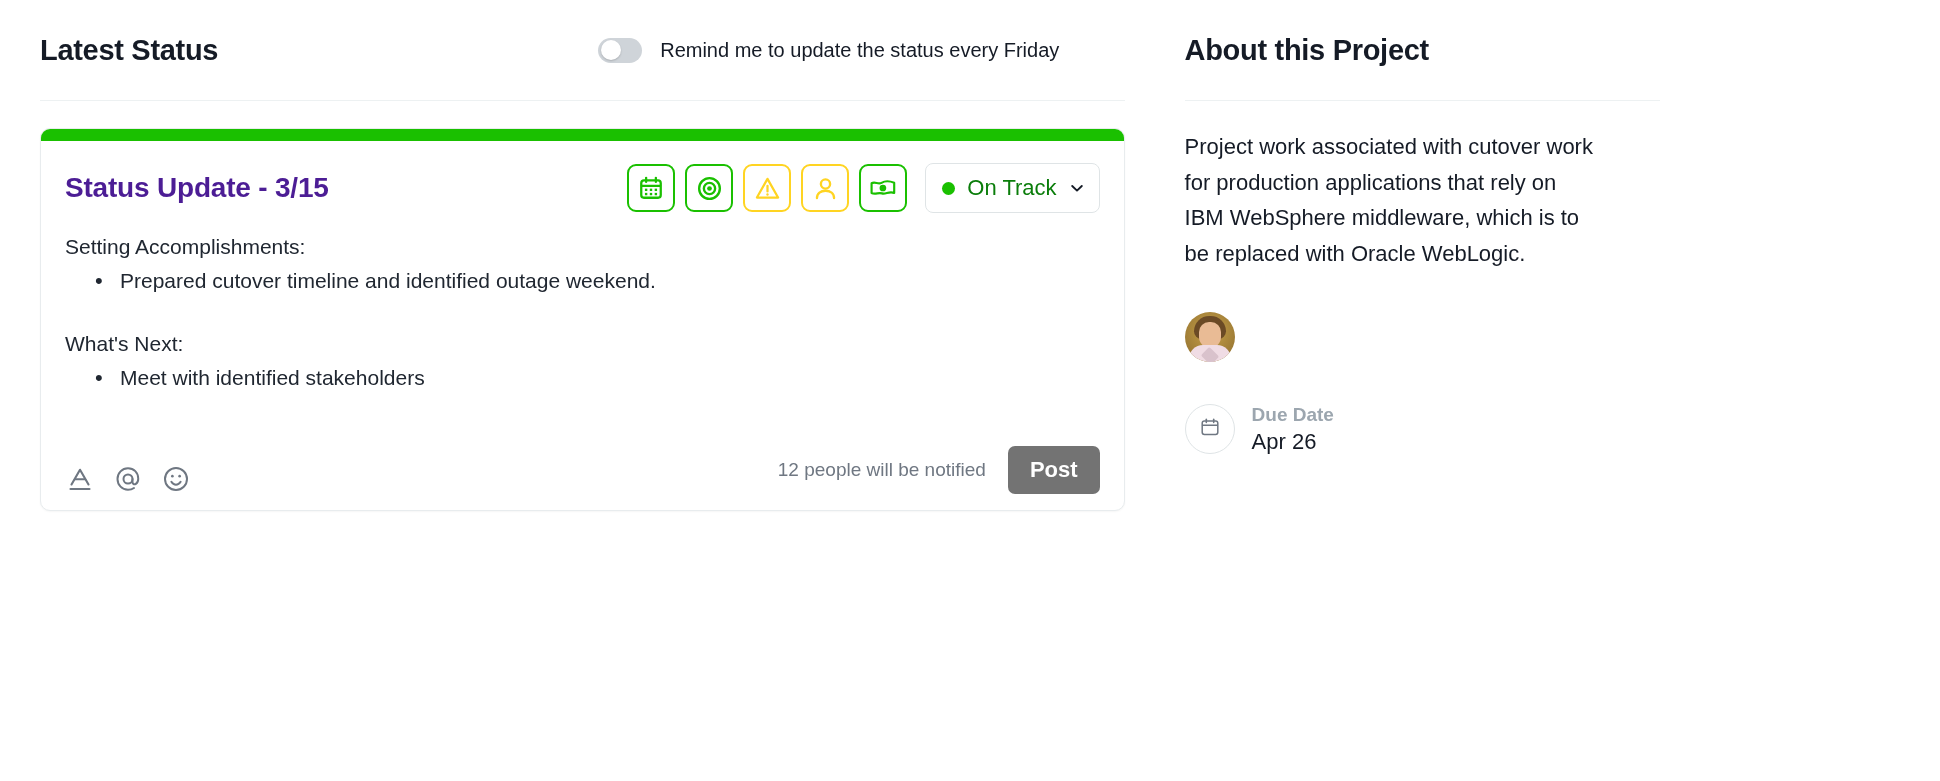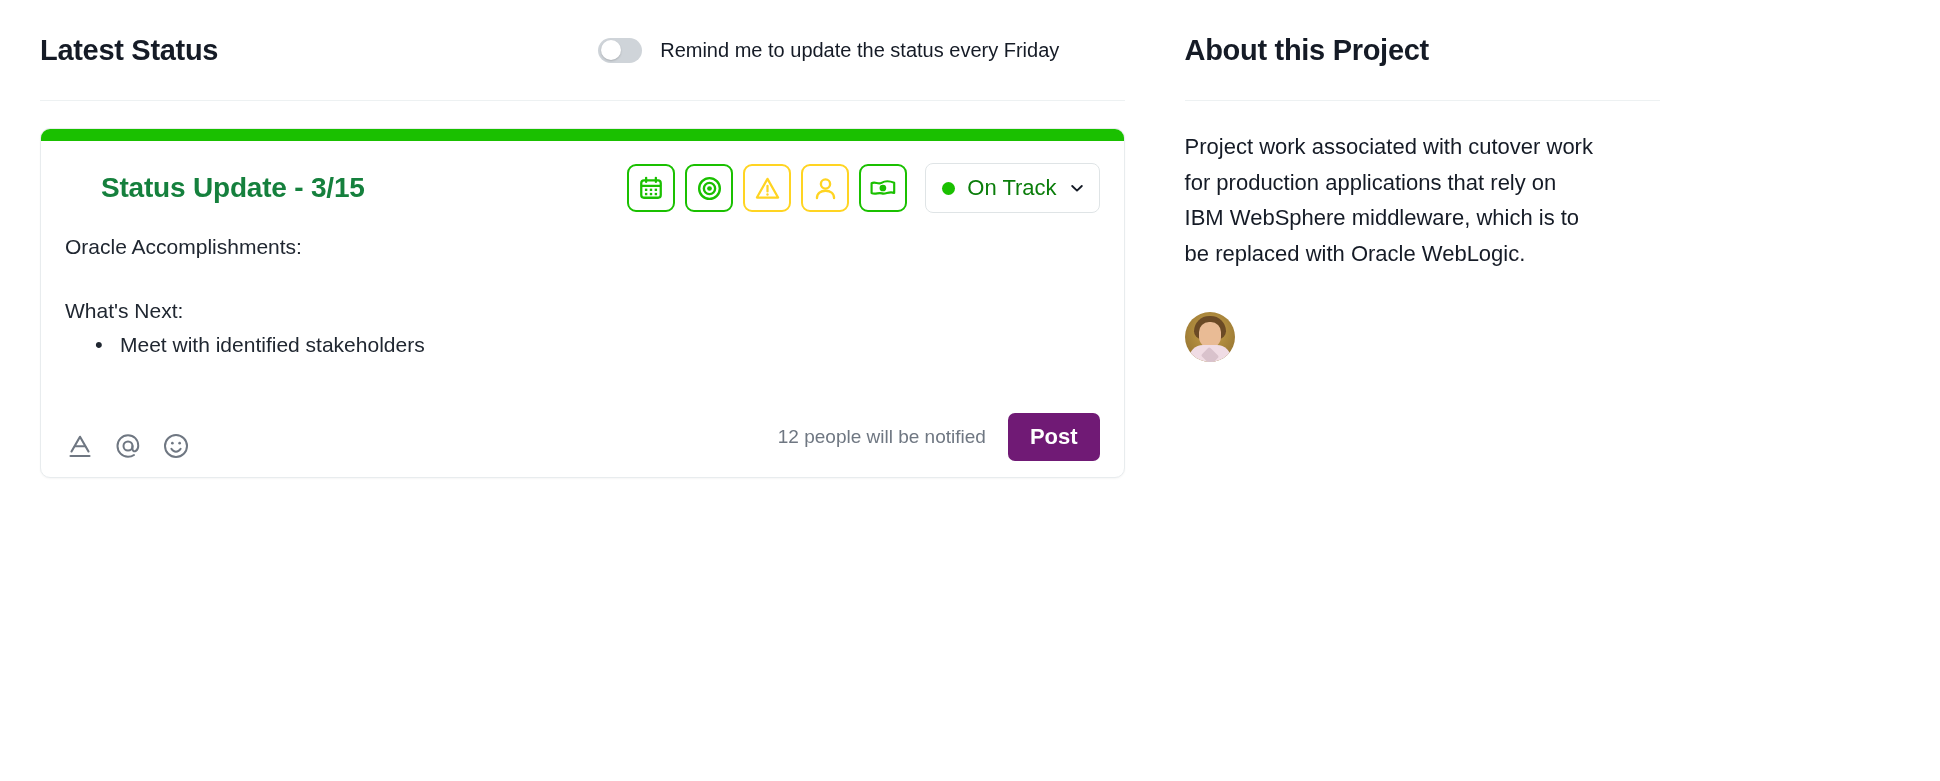--- a/index.html
+++ b/index.html
@@ -51,23 +51,22 @@
     overflow: hidden;
   }
   .card-accent { height: 12px; background: #1ac000; }
   .card-inner { padding: 22px 24px 16px 24px; }
 
   .card-top {
     display: flex; align-items: center; justify-content: space-between;
     gap: 16px;
   }
   .card-title {
-    font-size: 28px; font-weight: 700; letter-spacing: -0.2px; color: #15803d;
+    font-size: 28px; font-weight: 700; letter-spacing: -0.2px; color: #4c1d95;
     white-space: nowrap;
-    margin-left: 36px;
   }
   .chip-row { display: flex; align-items: center; gap: 10px; padding-left: 36px; }
   .chip {
     width: 48px; height: 48px; border-radius: 9px;
     border: 2.5px solid #1ac000;
     display: flex; align-items: center; justify-content: center;
     background: #fff; cursor: pointer; flex: none;
   }
   .chip.yellow { border-color: #ffd422; }
   .chip svg { display: block; }
@@ -93,21 +92,21 @@
 
   
   .card-footer {
     margin-top: 52px; display: flex; align-items: flex-end; justify-content: space-between;
   }
   .footer-icons { display: flex; align-items: center; gap: 18px; }
   .ficon { width: 30px; height: 30px; cursor: pointer; }
   .footer-right { display: flex; align-items: center; gap: 22px; }
   .notified { font-size: 19px; color: #6f7782; white-space: nowrap; }
   .post-btn {
-    background: #701a75; color: #fff; border: none; border-radius: 7px;
+    background: #737373; color: #fff; border: none; border-radius: 7px;
     font-size: 22px; font-weight: 700; font-family: inherit;
     padding: 0 22px; height: 48px; cursor: pointer;
   }
 
   
   .right-col { width: 600px; padding: 0 60px 0 0; }
   .right-header { height: 100px; display: flex; align-items: center; }
   .right-title { font-size: 29px; font-weight: 700; letter-spacing: -0.3px; }
   .right-divider { height: 1px; background: #edf1f2; }
   .about-text {
@@ -235,22 +234,23 @@
                 <svg width="16" height="16" viewBox="0 0 16 16" fill="none" stroke="#151b26" stroke-width="1.9" stroke-linecap="round" stroke-linejoin="round">
                   <polyline points="3.2,6 8,10.6 12.8,6"></polyline>
                 </svg>
               </span>
             </div>
 
           </div>
         </div>
 
         <div class="card-body">
-          <div class="body-head">Oracle Accomplishments:</div>
+          <div class="body-head">Setting Accomplishments:</div>
           <ul class="bullets">
+            <li>Prepared cutover timeline and identified outage weekend.</li>
           </ul>
           <div class="body-gap"></div>
           <div class="body-head">What's Next:</div>
           <ul class="bullets">
             <li>Meet with identified stakeholders</li>
           </ul>
         </div>
 
         <div class="card-footer">
           <div class="footer-icons">
@@ -297,15 +297,31 @@
 
     <div class="meta-row">
       <div class="avatar">
         <div class="av-hair"></div>
         <div class="av-face"></div>
         <div class="av-shirt"></div>
         <div class="av-collar"></div>
       </div>
     </div>
 
+    <div class="meta-row">
+      <div class="cal-circle">
+        <span>
+          <svg width="24" height="24" viewBox="0 0 24 24" fill="none" stroke="#6f7782" stroke-width="1.5" stroke-linecap="round">
+            <rect x="4.2" y="6" width="15.6" height="13.4" rx="2.2"></rect>
+            <line x1="4.6" y1="10.2" x2="19.4" y2="10.2"></line>
+            <line x1="8.3" y1="4.2" x2="8.3" y2="7.4"></line>
+            <line x1="15.7" y1="4.2" x2="15.7" y2="7.4"></line>
+          </svg>
+        </span>
+      </div>
+      <div>
+        <div class="meta-label">Due Date</div>
+        <div class="meta-value">Apr 26</div>
+      </div>
+    </div>
   </div>
 
 </div>
 
 </body></html>

